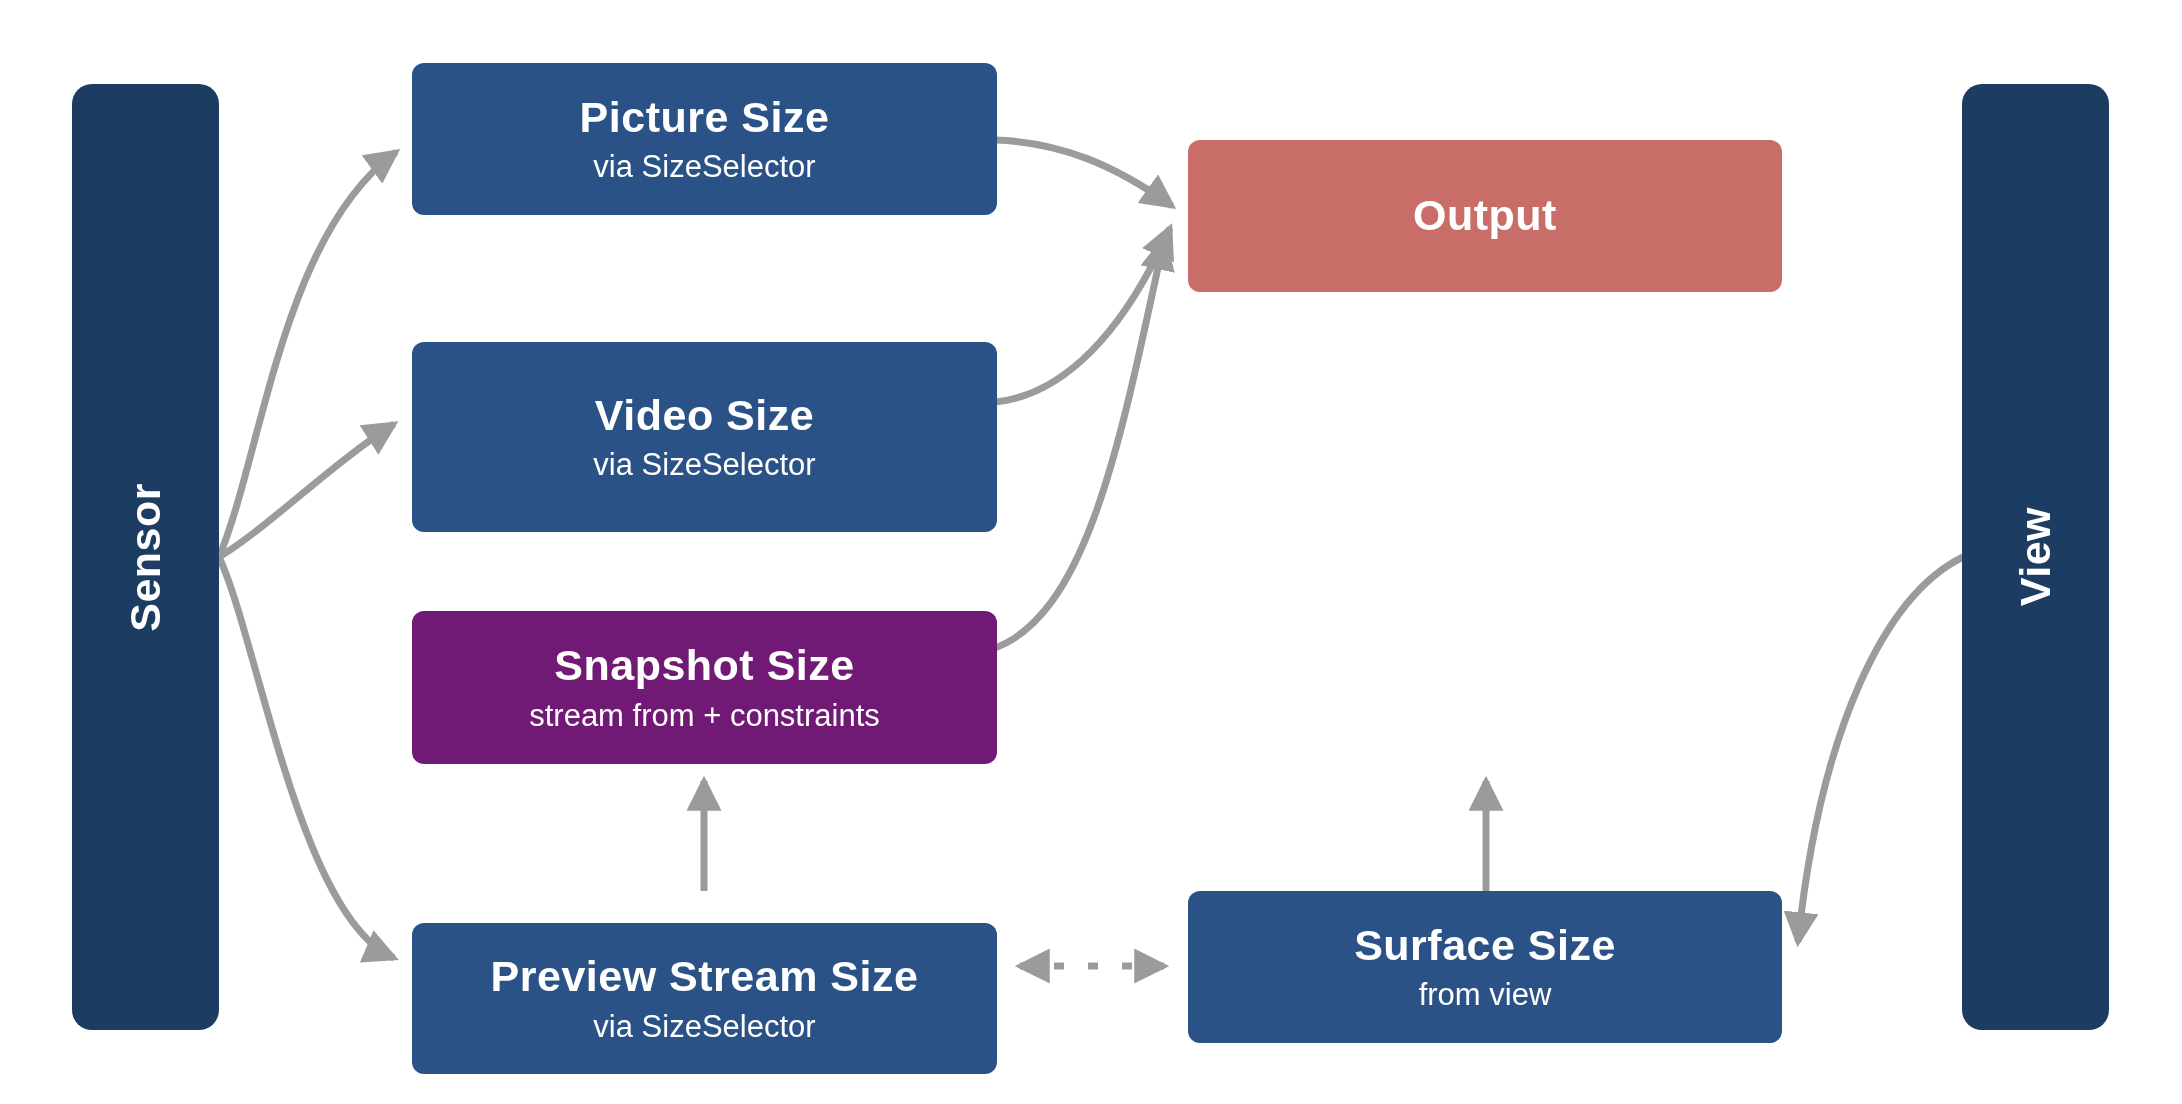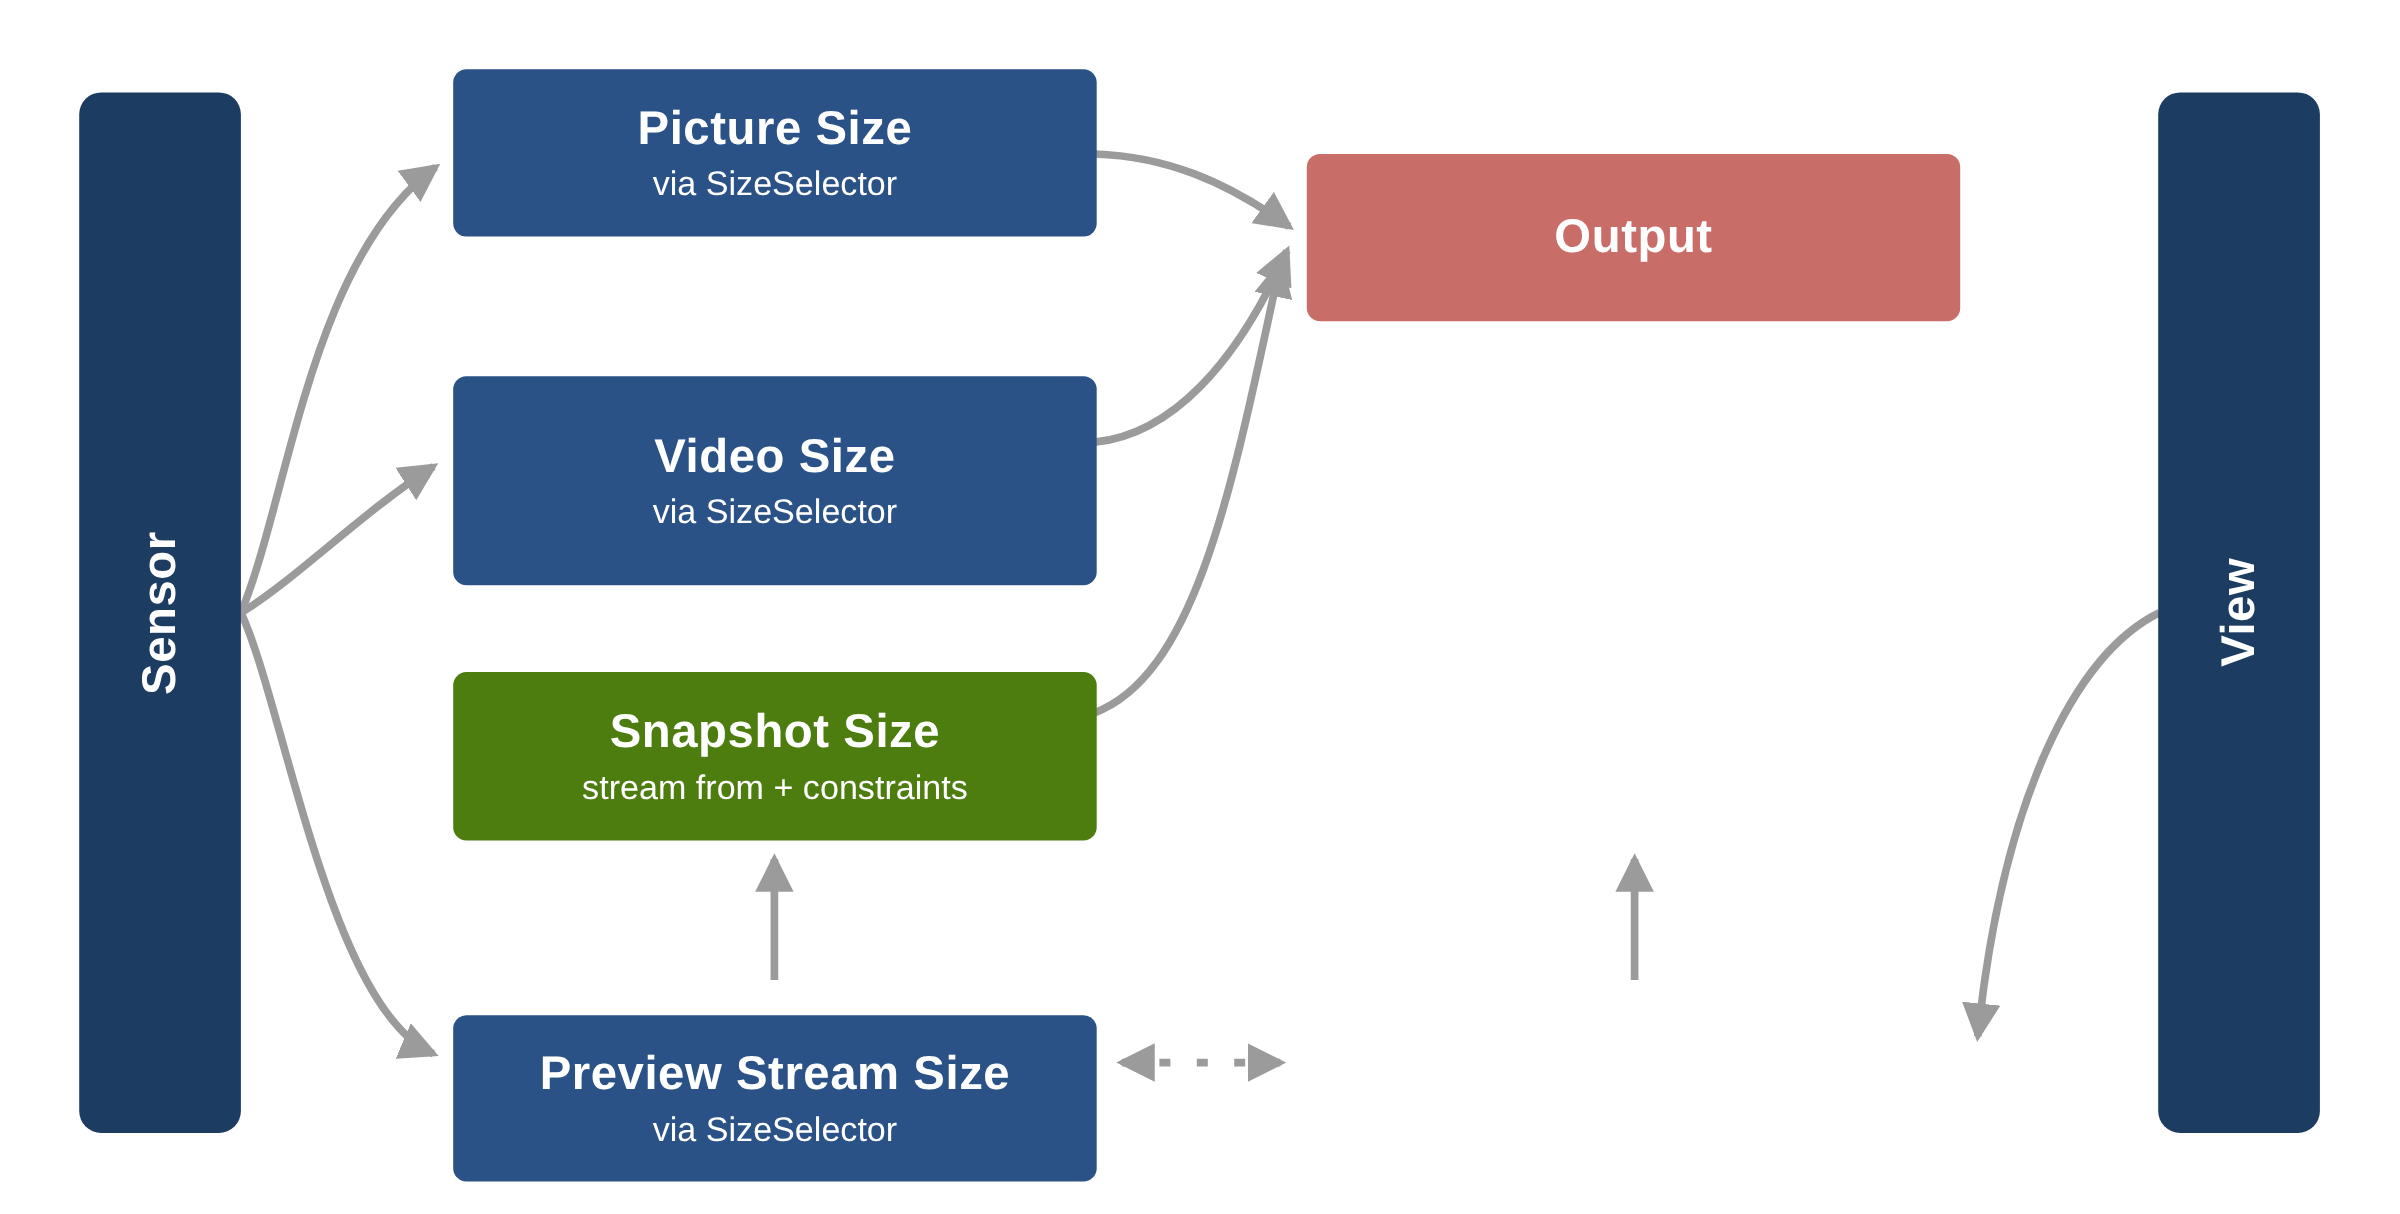--- a/index.html
+++ b/index.html
@@ -38,21 +38,21 @@
     font-weight: 700;
     line-height: 1.1;
     letter-spacing: 0.5px;
   }
   .node .subtitle {
     font-size: 31px;
     font-weight: 400;
     line-height: 1.1;
   }
   .node--blue   { background: #2a5286; }
-  .node--light  { background: #4d7c0f; justify-content: center; }
+  .node--light  { background: #701a75; justify-content: center; }
   .node--red    { background: #c96d68; text-align: right; }
 
   .rail {
     position: absolute;
     width: 147px;
     height: 946px;
     top: 84px;
     background: #1d3c62;
     border-radius: 20px;
     display: flex;
@@ -132,14 +132,18 @@
   <div class="node node--blue node--preview">
     <div class="title">Preview Stream Size</div>
     <div class="subtitle">via SizeSelector</div>
   </div>
 
   <div class="node node--red node--output">
     <div class="title">Output</div>
   </div>
 
 
+  <div class="node node--blue node--surface">
+    <div class="title">Surface Size</div>
+    <div class="subtitle">from view</div>
+  </div>
 
 </div>
 
 </body></html>

